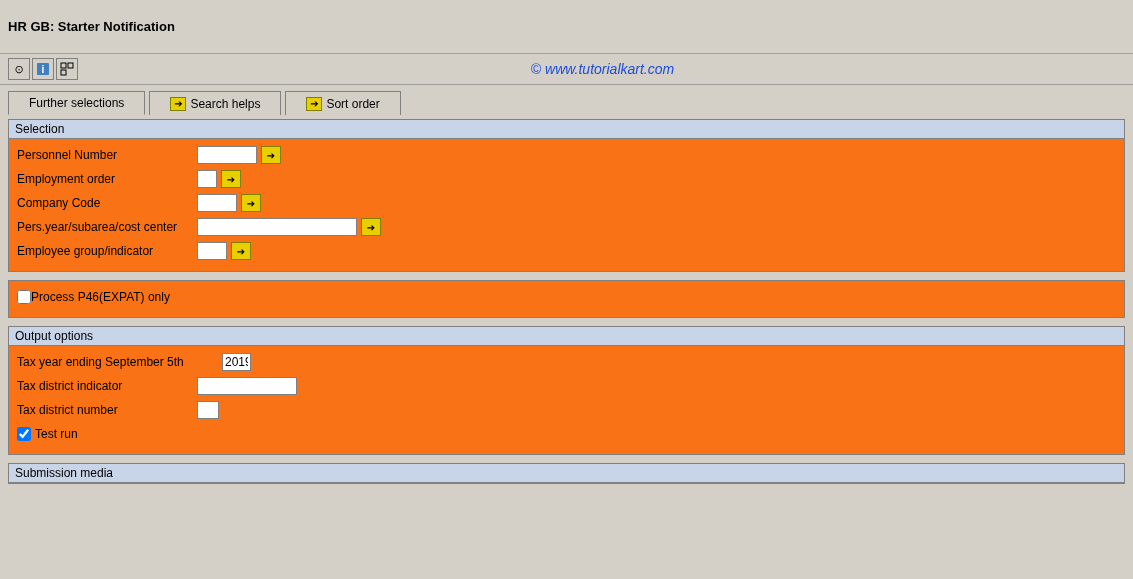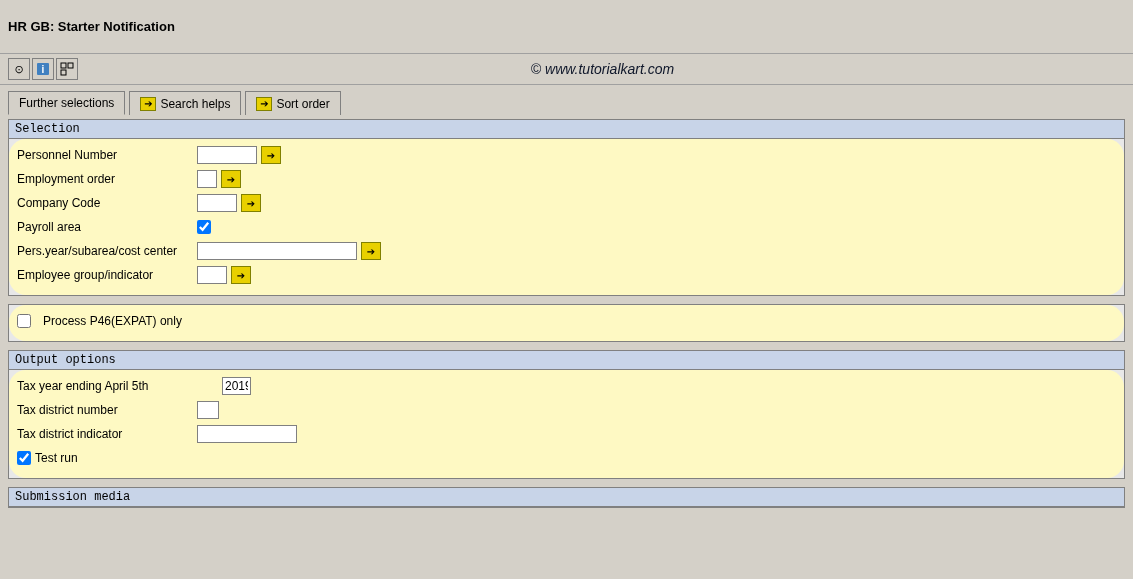--- a/index.html
+++ b/index.html
@@ -31,36 +31,36 @@
       border: 1px solid #808080;
       cursor: pointer;
       display: flex;
       align-items: center;
       justify-content: center;
       font-size: 11px;
     }
     .watermark {
       flex: 1;
       text-align: center;
-      color: #0f172a;
+      color: #1d4ed8;
       font-size: 14px;
       font-style: italic;
     }
     .tabs-bar {
       background: #d4d0c8;
       padding: 6px 8px 0 8px;
       display: flex;
       gap: 0;
       align-items: flex-end;
     }
     .tab {
       background: #d4d0c8;
       border: 1px solid #808080;
       border-bottom: none;
-      padding: 3px 10px;
+      padding: 3px 20px;
       cursor: pointer;
       display: flex;
       align-items: center;
       gap: 4px;
       font-size: 12px;
       height: 24px;
     }
     .tab.active {
       background: #d4d0c8;
       border-bottom: 1px solid #d4d0c8;
@@ -83,26 +83,24 @@
     .section {
       border: 1px solid #808080;
       background: #e8e8e8;
       margin-bottom: 8px;
     }
     .section-header {
       background: #c8d4e8;
       padding: 2px 6px;
       font-size: 12px;
       border-bottom: 1px solid #808080;
-      font-family: Liberation Mono, monospace;
     }
     .section-body {
       padding: 6px 8px;
-      background: #fef9c3;
-      border-radius: 17px;
+      background: #f97316;
     }
     .field-row {
       display: flex;
       align-items: center;
       margin-bottom: 4px;
       min-height: 20px;
     }
     .field-label {
       width: 180px;
       font-size: 12px;
@@ -204,69 +202,65 @@
         <input type="text" class="field-input" style="width: 20px;" value="">
         <div class="arrow-btn">➔</div>
       </div>
 
       <div class="field-row">
         <span class="field-label">Company Code</span>
         <input type="text" class="field-input" style="width: 40px;" value="">
         <div class="arrow-btn">➔</div>
       </div>
 
-      <div class="field-row">
-        <span class="field-label">Payroll area</span>
-        <input type="checkbox" class="checkbox-input" checked="" style="">
-      </div>
 
       <div class="field-row">
         <span class="field-label">Pers.year/subarea/cost center</span>
         <input type="text" class="field-input field-input-lg" value="" style="">
         <div class="arrow-btn">➔</div>
       </div>
 
       <div class="field-row">
         <span class="field-label">Employee group/indicator</span>
         <input type="text" class="field-input" style="width: 30px;" value="">
         <div class="arrow-btn">➔</div>
       </div>
 
     </div>
   </div>
 
   <div class="section processing-section">
     <div class="section-body">
       <div class="field-row">
         <input type="checkbox" class="checkbox-input" style="">
-        <span style="margin-left:12px;">Process P46(EXPAT) only</span>
+        <span style="margin-left:0;">Process P46(EXPAT) only</span>
       </div>
     </div>
   </div>
 
   <div class="section output-section">
     <div class="section-header">Output options</div>
     <div class="section-body">
 
       <div class="field-row">
-        <span class="field-label">Tax year ending April 5th</span>
+        <span class="field-label">Tax year ending September 5th</span>
         <input type="text" class="field-input" style="width: 29px; margin-left: 25px;" value="2019">
+      </div>
+
+      <div class="field-row">
+        <span class="field-label">Tax district indicator</span>
+        <input type="text" class="field-input field-input-xl" value="" style="">
       </div>
 
       <div class="field-row">
         <span class="field-label">Tax district number</span>
         <input type="text" class="field-input" style="width: 22px;" value="">
       </div>
 
       <div class="field-row">
-        <span class="field-label">Tax district indicator</span>
-        <input type="text" class="field-input field-input-xl" value="" style="">
-      </div>
-
-      <div class="field-row">
         <input type="checkbox" class="checkbox-input" checked="" style="">
         <span style="margin-left:4px;">Test run</span>
       </div>
 
     </div>
   </div>
 
   <div class="section">
     <div class="section-header">Submission media</div>
   </div>

